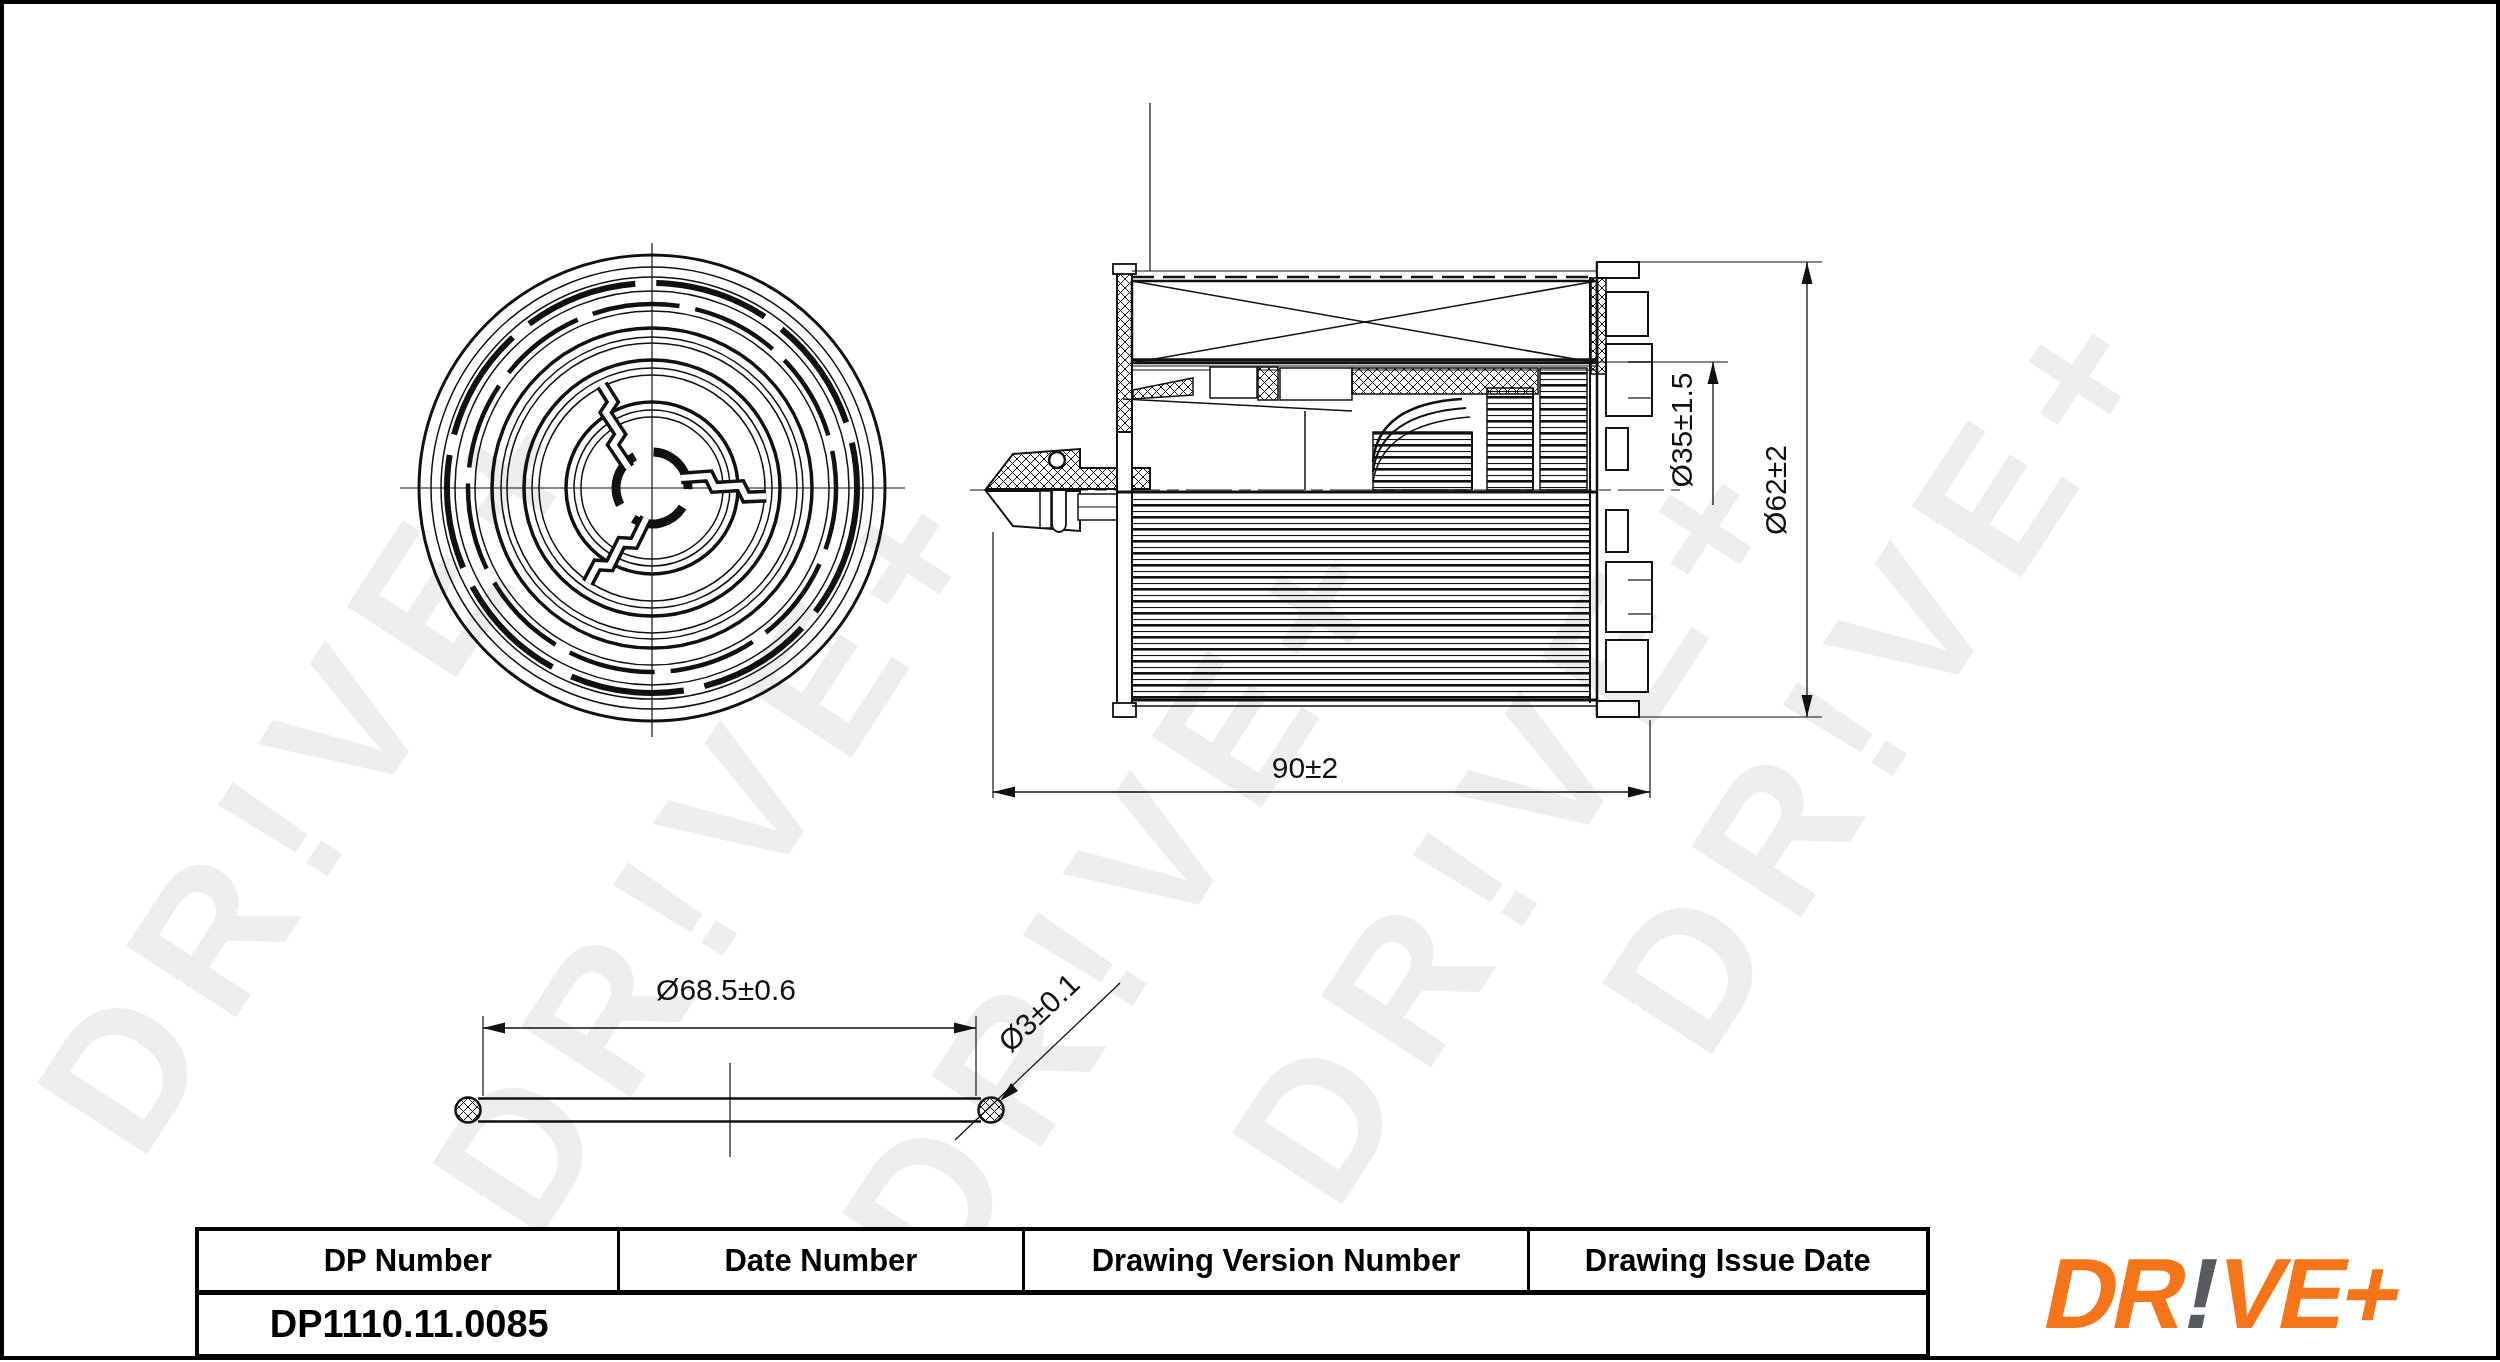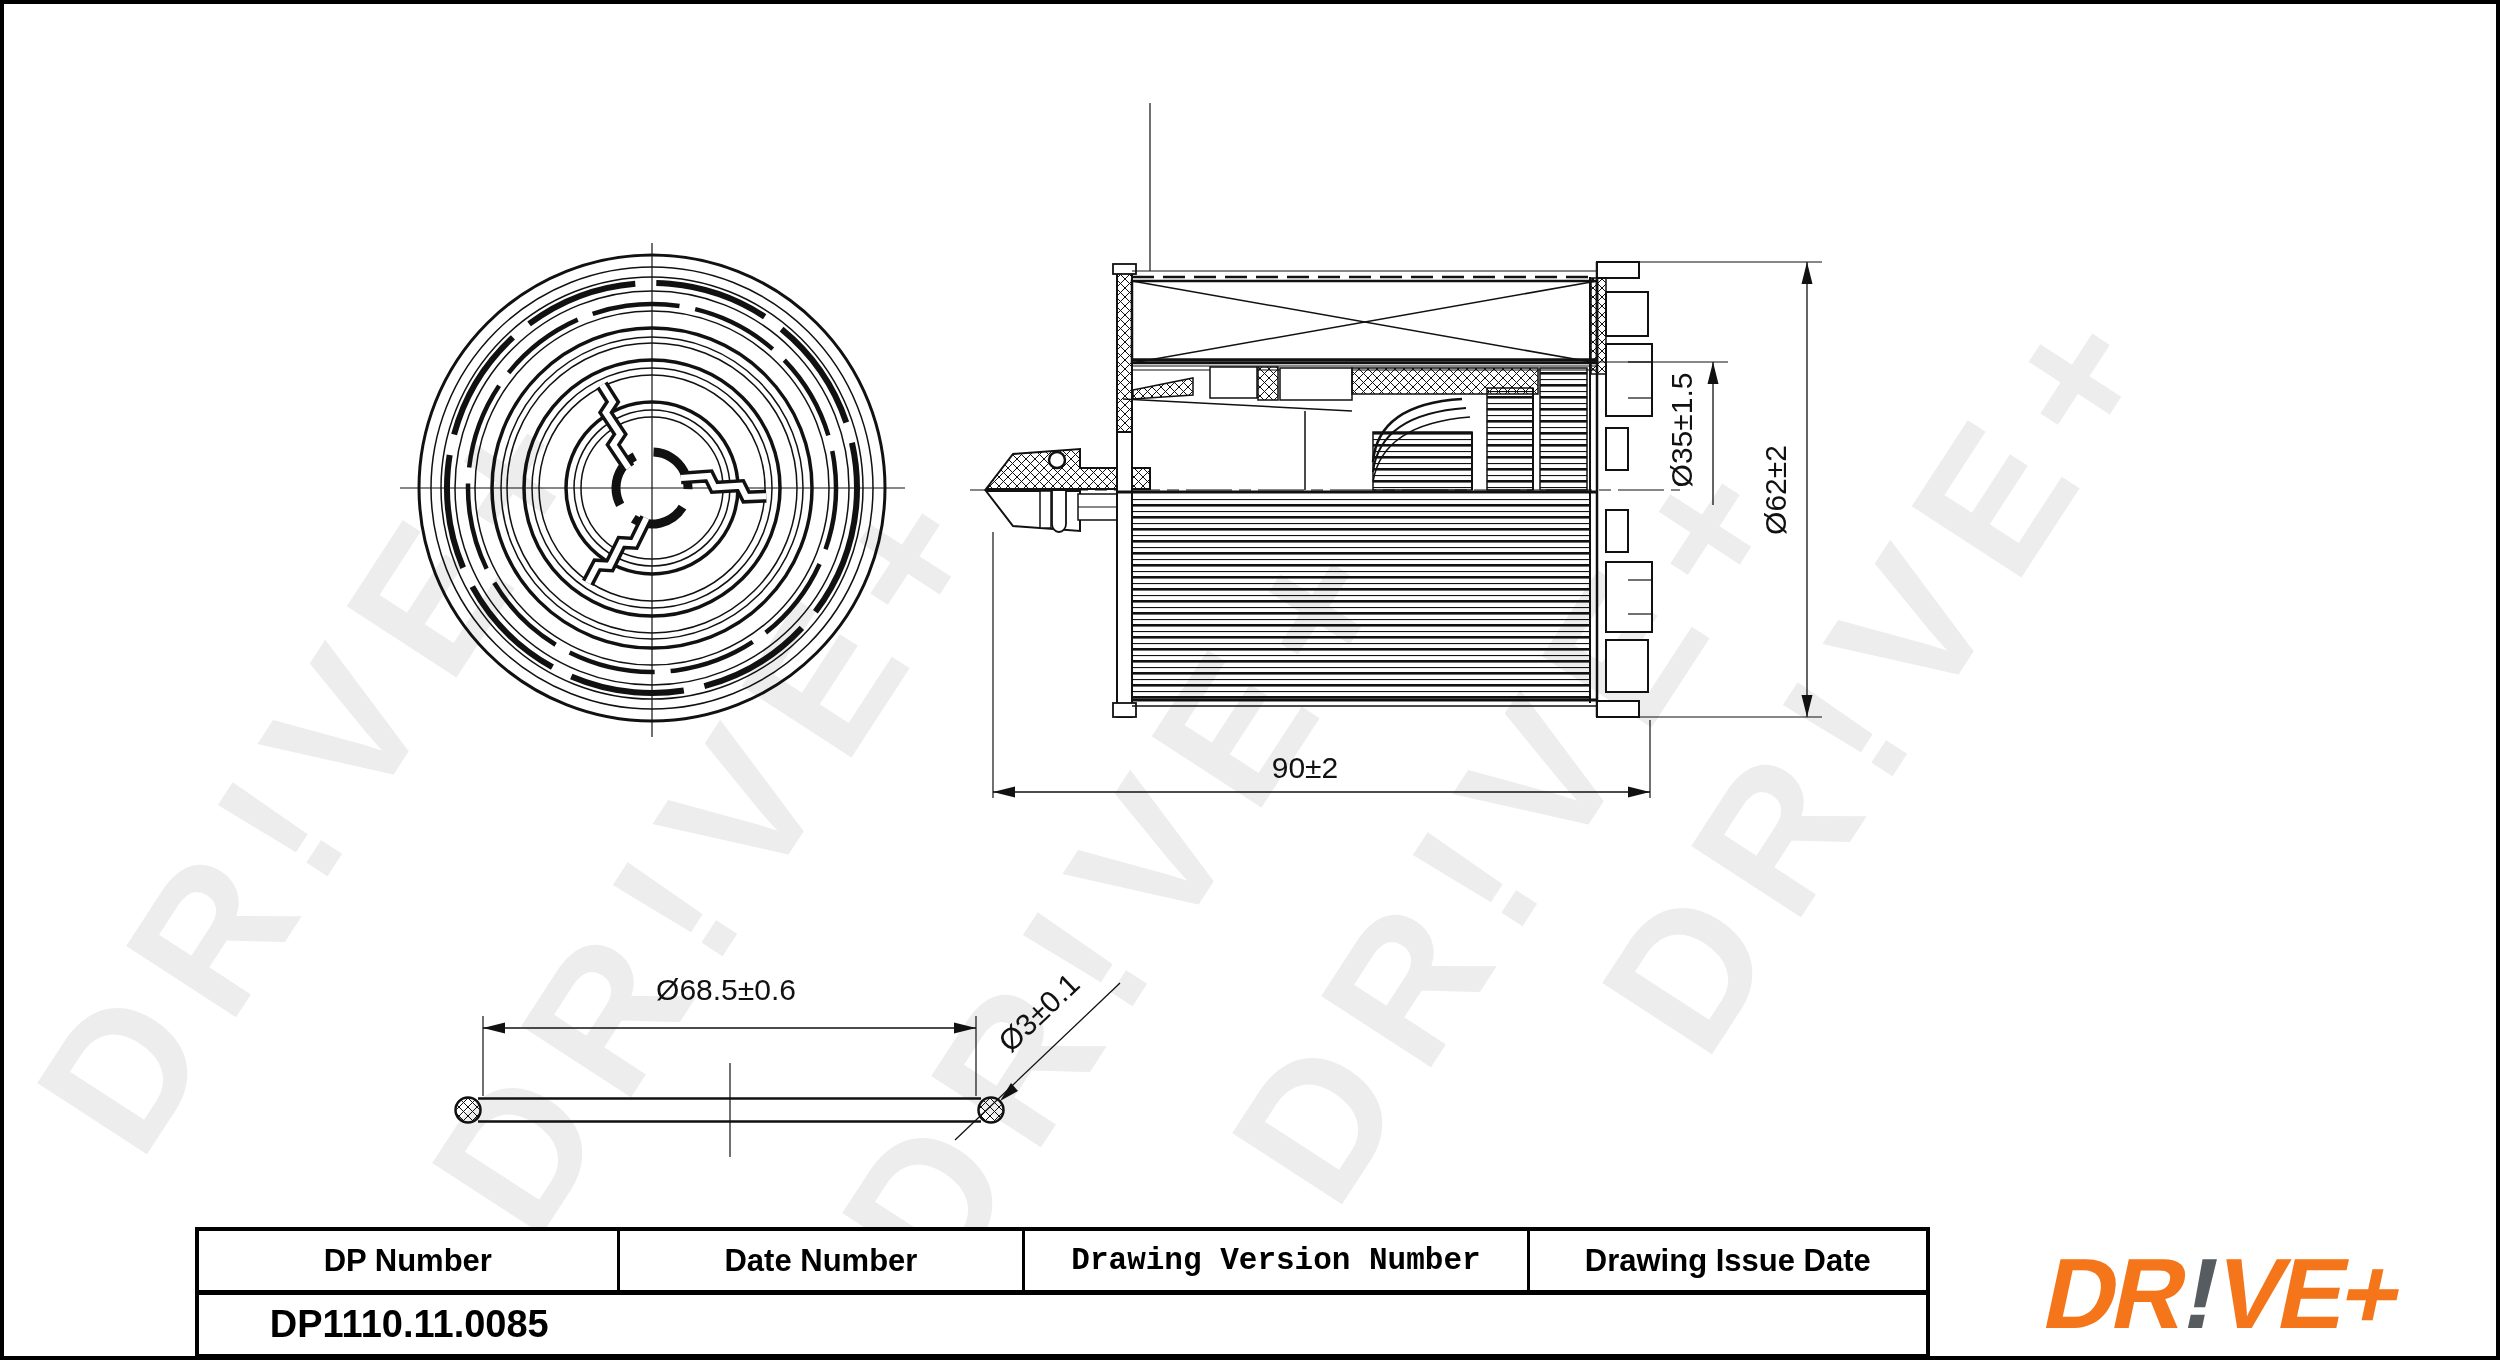--- a/index.html
+++ b/index.html
@@ -10,21 +10,21 @@
       font-family:"Liberation Sans",sans-serif;}
   .dimtxt{fill:#111;font-size:30px;font-family:"Liberation Sans",sans-serif;}
   
   #title-block{position:absolute;left:195px;top:1227px;width:1735px;height:131px;
      border:4px solid #000;box-sizing:border-box;display:flex;flex-direction:column;background:#fff;}
   .tb-row{display:flex;flex:1;}
   .tb-row.hdr{border-bottom:5px solid #000;}
   .tb-cell{display:flex;align-items:center;justify-content:center;box-sizing:border-box;
      font-weight:bold;color:#000;border-right:3px solid #000;}
   .tb-cell:last-child{border-right:none;text-align:right;}
-  .tb-cell.c1{width:24.35%;} .tb-cell.c2{width:23.5%;} .tb-cell.c3{width:29.2%;font-family:Liberation Mono, monospace;} .tb-cell.c4{width:22.95%;}
+  .tb-cell.c1{width:24.35%;} .tb-cell.c2{width:23.5%;} .tb-cell.c3{width:29.2%;} .tb-cell.c4{width:22.95%;}
   .tb-row.hdr .tb-cell{font-size:31px;}
   .tb-row.val .tb-cell{font-size:38px;}
   
   #logo{position:absolute;left:1950px;top:1240px;width:545px;height:105px;
      display:flex;align-items:center;justify-content:center;
      font-weight:bold;font-size:100px;line-height:100px;letter-spacing:-4px;
      transform:skewX(-12deg);font-family:"Liberation Sans",sans-serif;white-space:nowrap;}
   #logo .oj{color:#f4751a;} #logo .gy{color:#575c61;padding:0 3px;}
 </style>
 </head>

